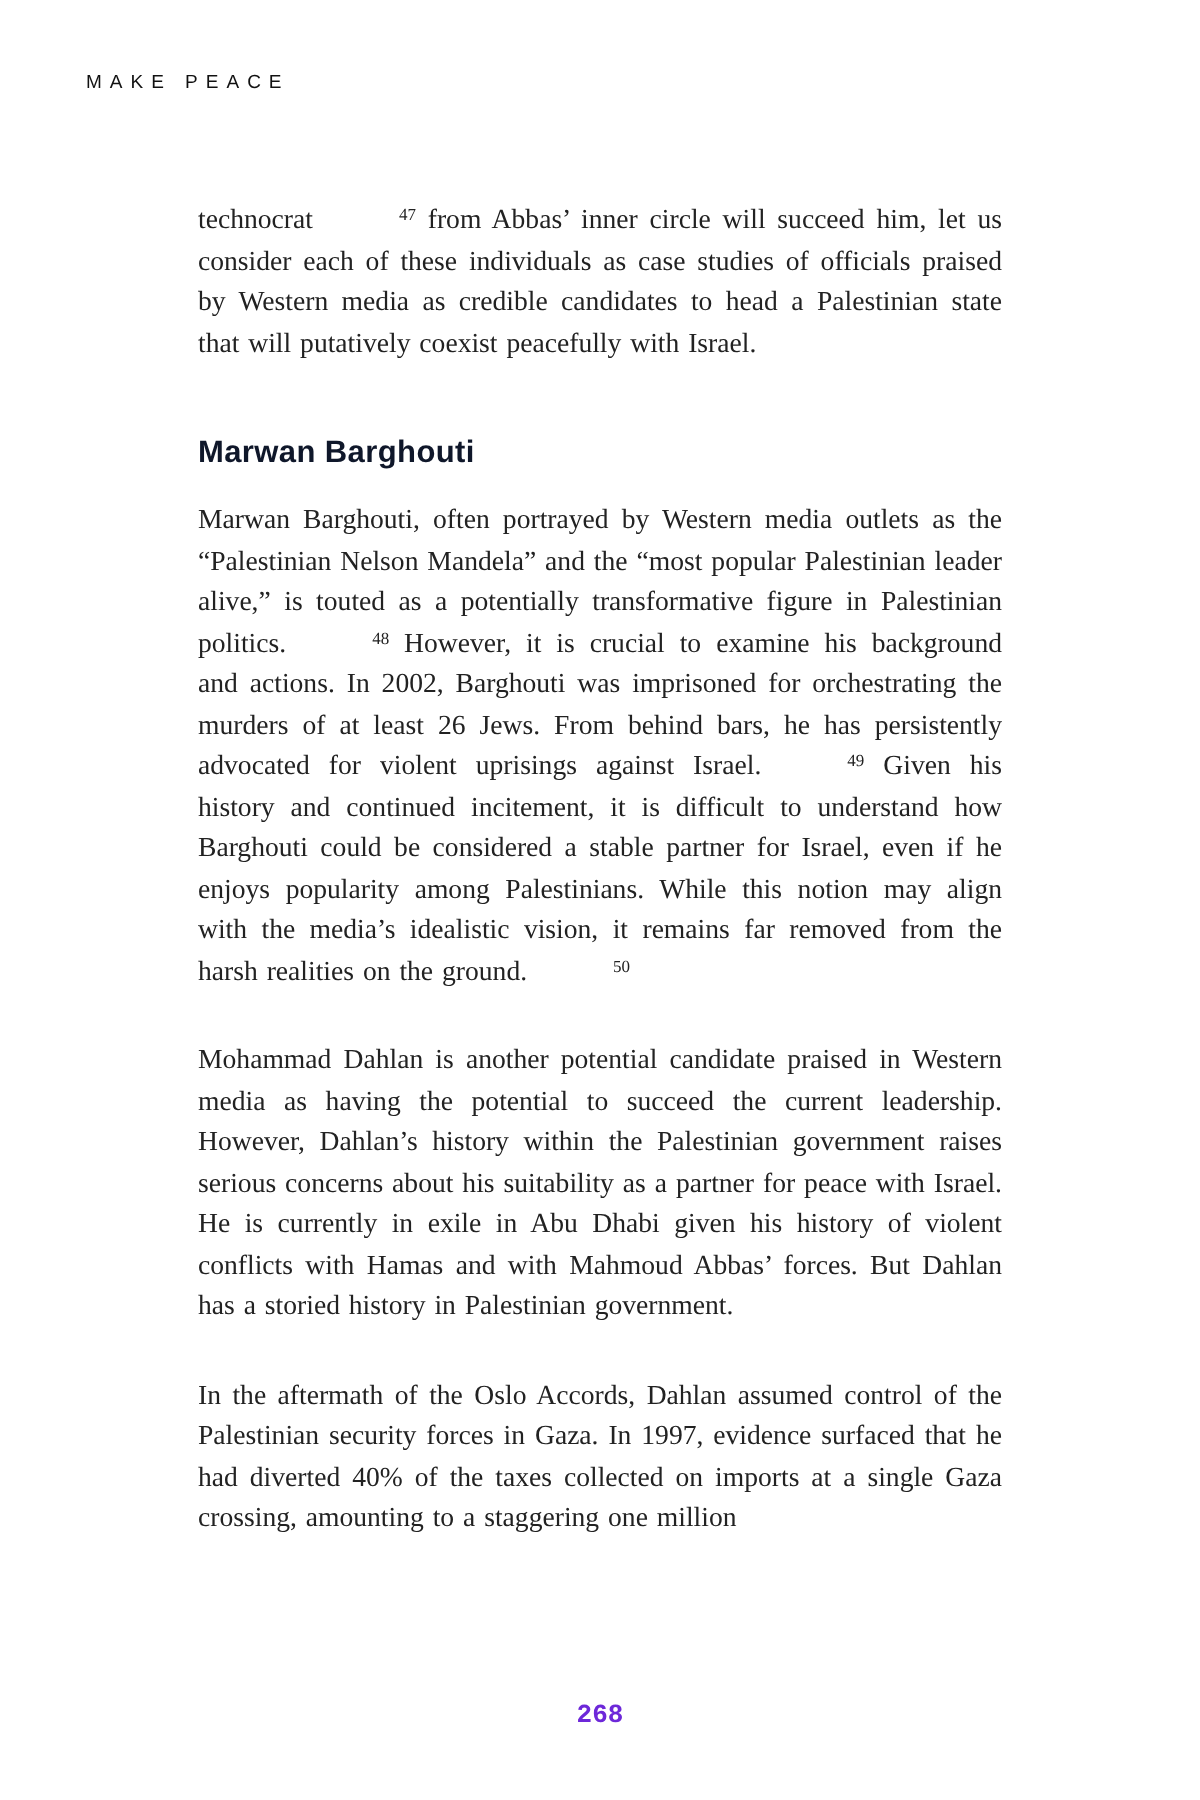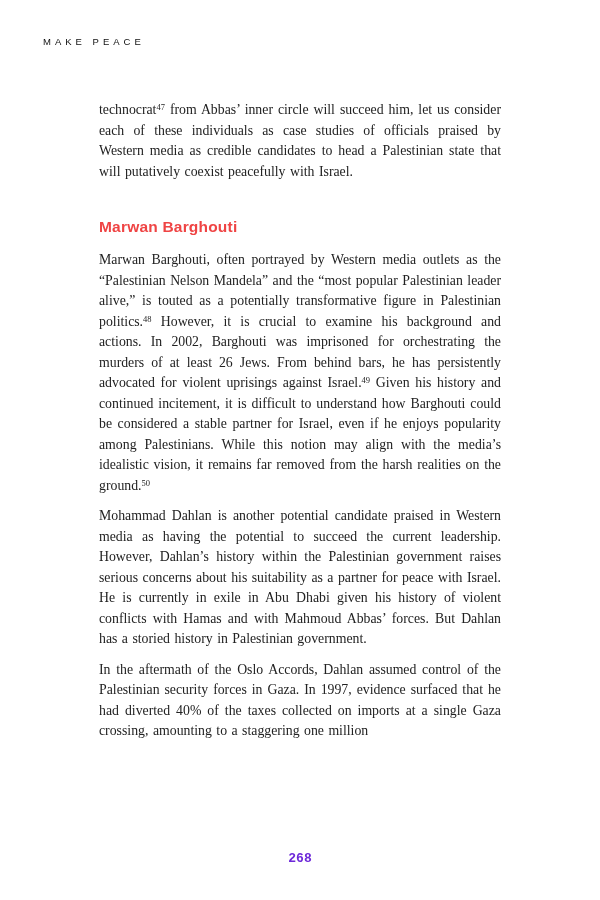--- a/index.html
+++ b/index.html
@@ -28,36 +28,37 @@
     left: 99px;
     width: 402px;
   }
   .body-para {
     font-size: 13.8px;
     line-height: 20.5px;
     text-align: justify;
     color: #222222;
     word-spacing: 1px;
   }
-  .body-para + .body-para { margin-top: 10px; }
+  .body-para + .body-para { margin-top: 24px; }
   .section-heading {
     font-family: "Liberation Sans", sans-serif;
     font-weight: 700;
     font-size: 15.5px;
     letter-spacing: 0.2px;
-    color: #ef4444;
+    color: #0f172a;
     margin: 36px 0 14px 0;
   }
   sup.fnref {
     font-size: 8.5px;
     line-height: 0;
     position: relative;
     top: -0.45em;
     vertical-align: baseline;
     letter-spacing: 0;
+    padding-left: 43px;
   }
   .page-footer {
     position: absolute;
     bottom: 34px;
     left: 0;
     width: 100%;
     text-align: center;
   }
   .page-number {
     font-family: Liberation Mono, monospace;

